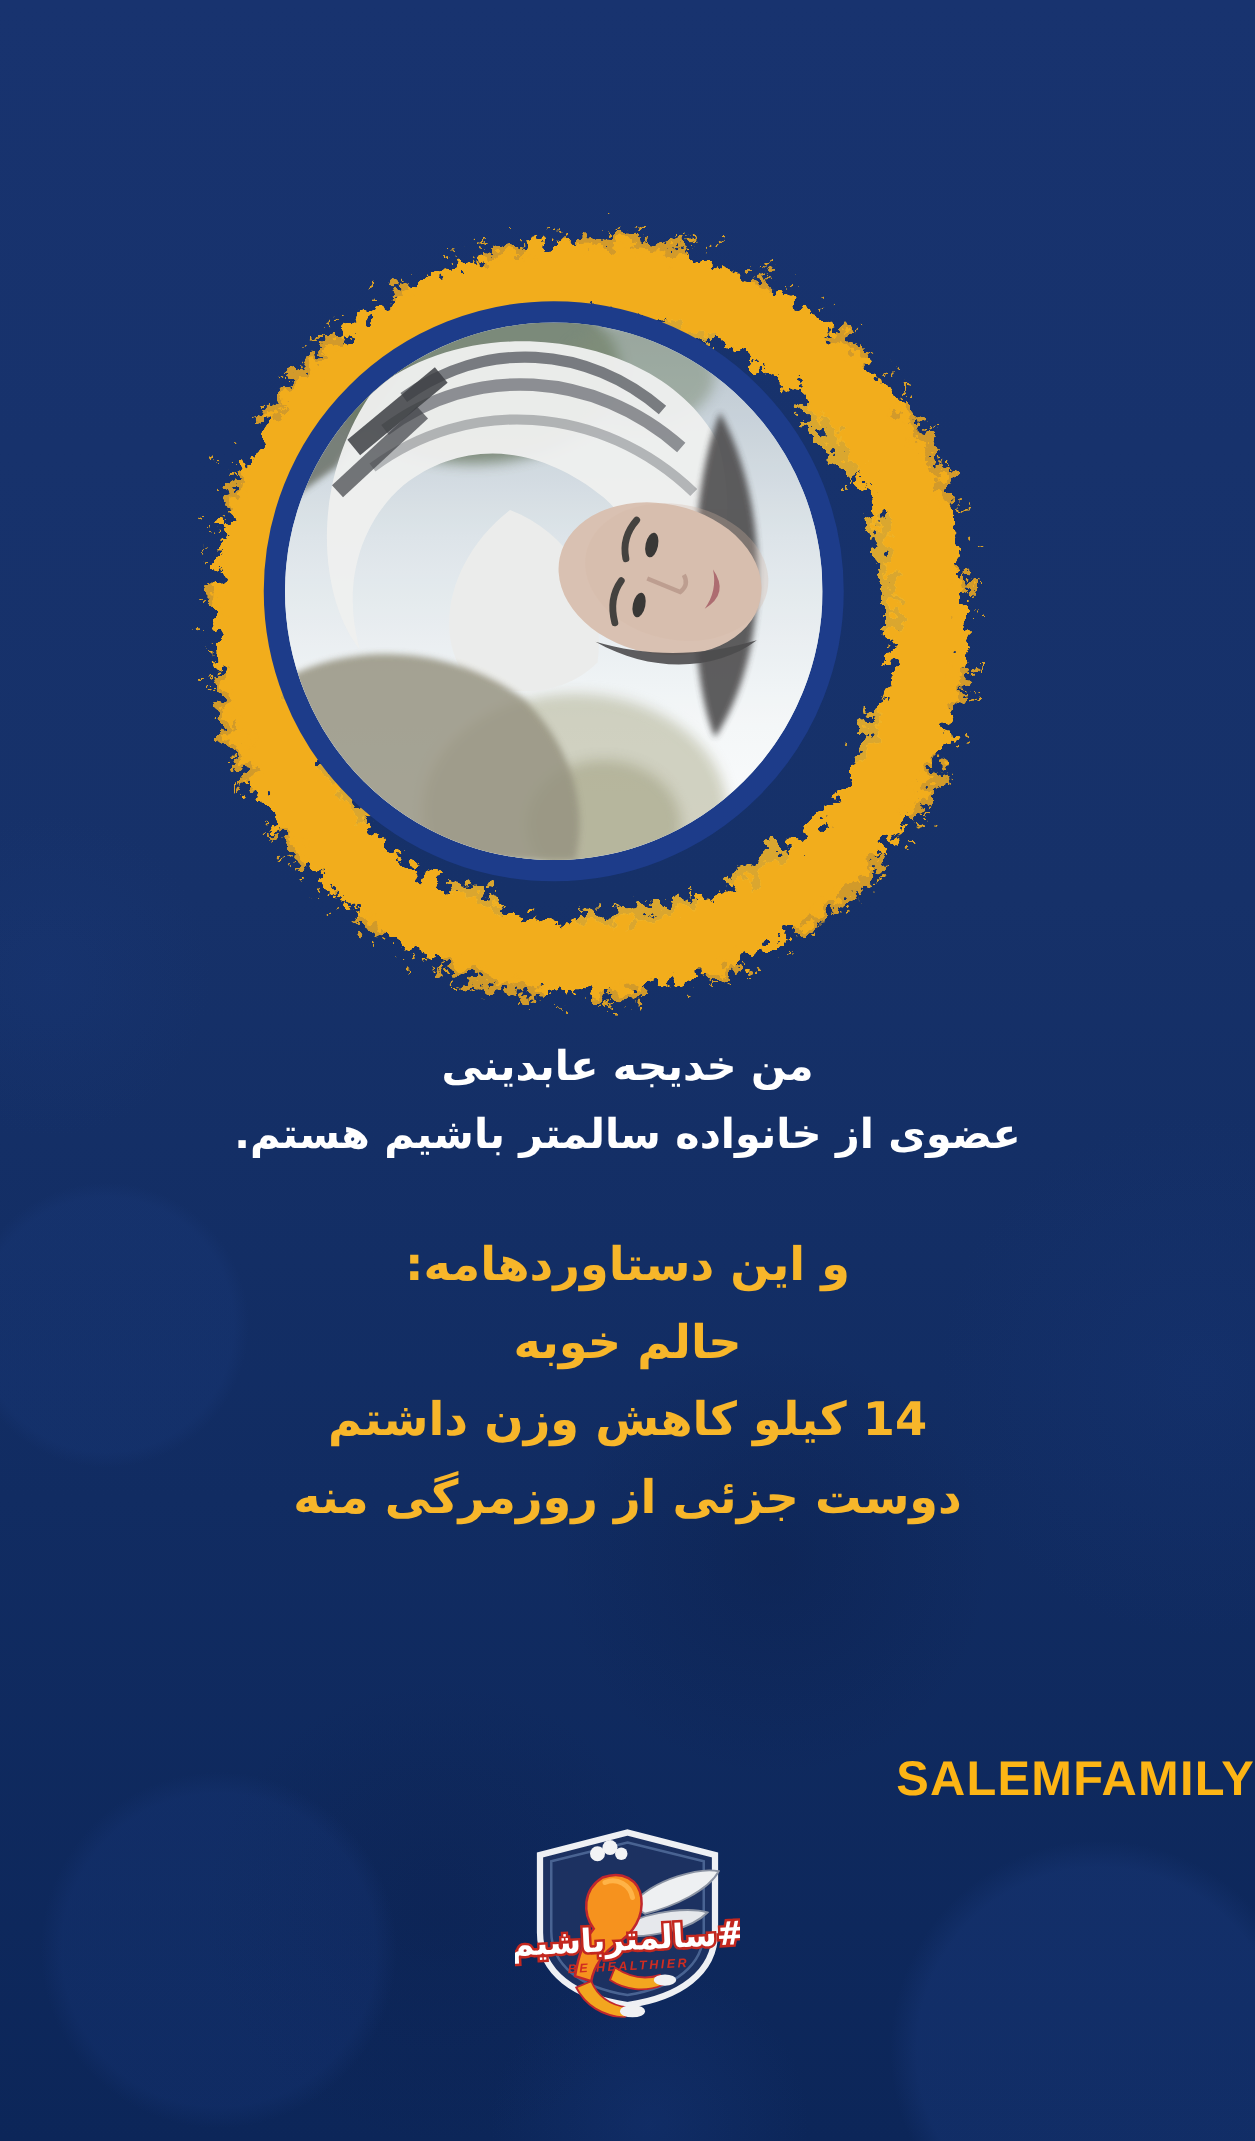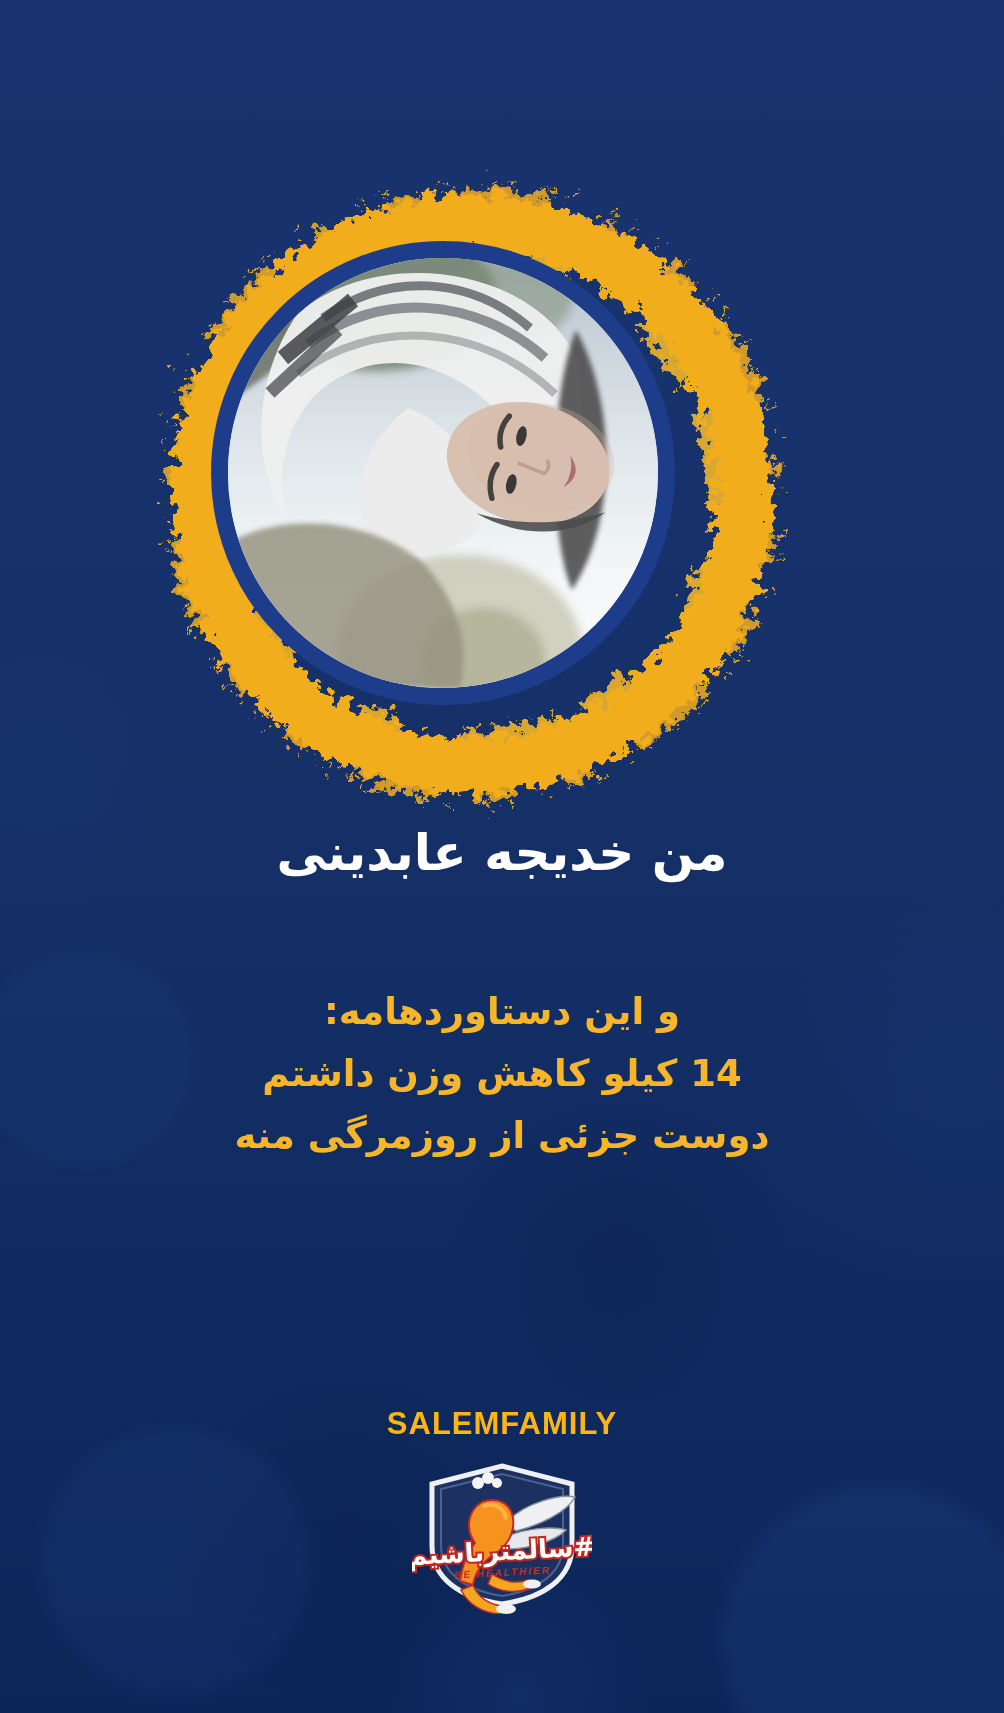--- a/index.html
+++ b/index.html
@@ -28,28 +28,28 @@
     overflow:hidden;
     background:#cfd8de;
   }
   .photo-ring svg{display:block;width:430px;height:430px;}
   .t{
     position:absolute;left:0;width:100%;
     text-align:center;direction:rtl;
     font-weight:700;
     font-family:"DejaVu Sans",sans-serif;
   }
-  .intro   {top:826px; font-size:50px;line-height:54px;color:#ffffff;}
+  .intro   {top:826px; font-size:33px;line-height:54px;color:#ffffff;}
   .achv    {top:981px; font-size:37px;line-height:62px;color:#f7b62a;}
   .closing {top:1240px;font-size:38px;line-height:55px;color:#ffffff;}
   .promo{
     position:absolute;left:0;top:1396px;width:100%;
-    text-align:center;direction:ltr;
+    text-align:right;direction:ltr;
     font-family:"Liberation Sans","DejaVu Sans",sans-serif;
-    font-weight:700;font-size:31px;line-height:56px;
+    font-weight:700;font-size:39px;line-height:56px;
     letter-spacing:1px;color:#fdb515;
   }
   .logo{position:absolute;left:412px;top:1456px;width:180px;height:158px;}
   .logo-hashtag{
     font-family:"DejaVu Sans",sans-serif;font-weight:700;font-size:26px;
     fill:#ffffff;stroke:#c3271f;stroke-width:4px;paint-order:stroke;
     direction:rtl;
   }
   .logo-tagline{
     font-family:"Liberation Sans","DejaVu Sans",sans-serif;
@@ -125,24 +125,26 @@
         <path d="M-16,40 Q0,47 16,40 Q0,57 -16,40 Z" fill="#a85f63"></path>
       </g>
 
       <path d="M0,285 C60,252 140,262 192,302 C232,342 242,392 232,430 L0,430 Z" fill="#8f8a74" opacity="0.85" filter="url(#soft2)"></path>
       <rect width="430" height="430" fill="#e4ecf1" opacity="0.1"></rect>
     </svg>
   </div>
 
   <div class="t intro">
     <div>من خدیجه عابدینی</div>
+    <div>عضوی از خانواده سالمتر باشیم هستم.</div>
   </div>
 
   <div class="t achv">
     <div>و این دستاوردهامه:</div>
+    <div>حالم خوبه</div>
     <div>14 کیلو کاهش وزن داشتم</div>
     <div>دوست جزئی از روزمرگی منه</div>
   </div>
 
 
   <div class="promo">SALEMFAMILY</div>
 
   <svg class="logo" viewBox="0 0 180 158" aria-hidden="true">
     <g>
       <path d="M90 10 L160 28 L160 90 C160 122 132 142 90 148 C48 142 20 122 20 90 L20 28 Z" fill="#1c3161" stroke="#eef0f4" stroke-width="5"></path>

